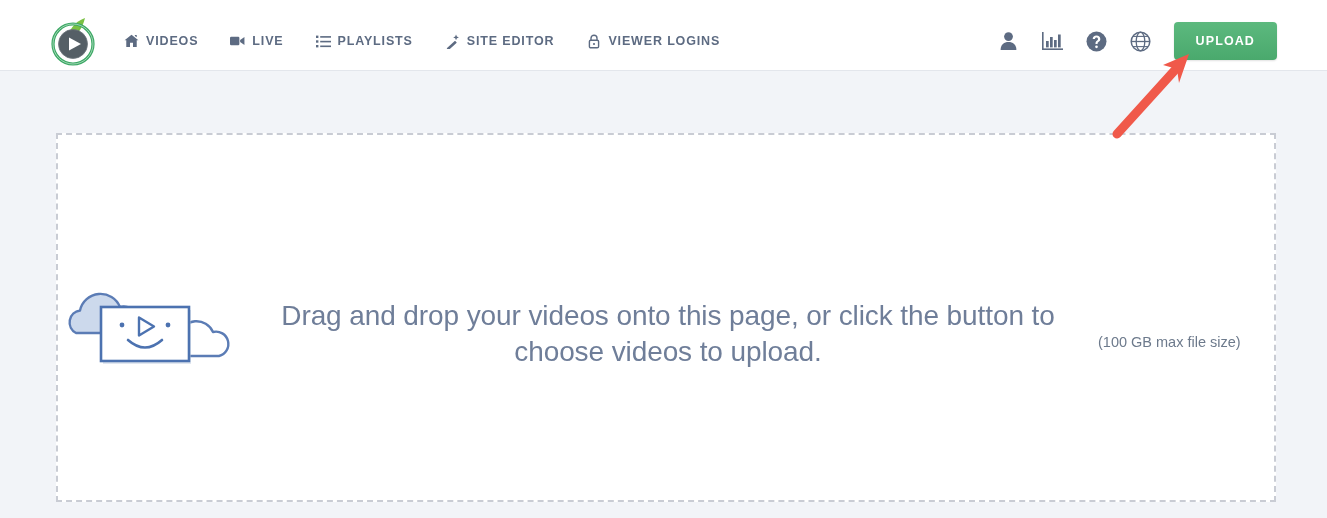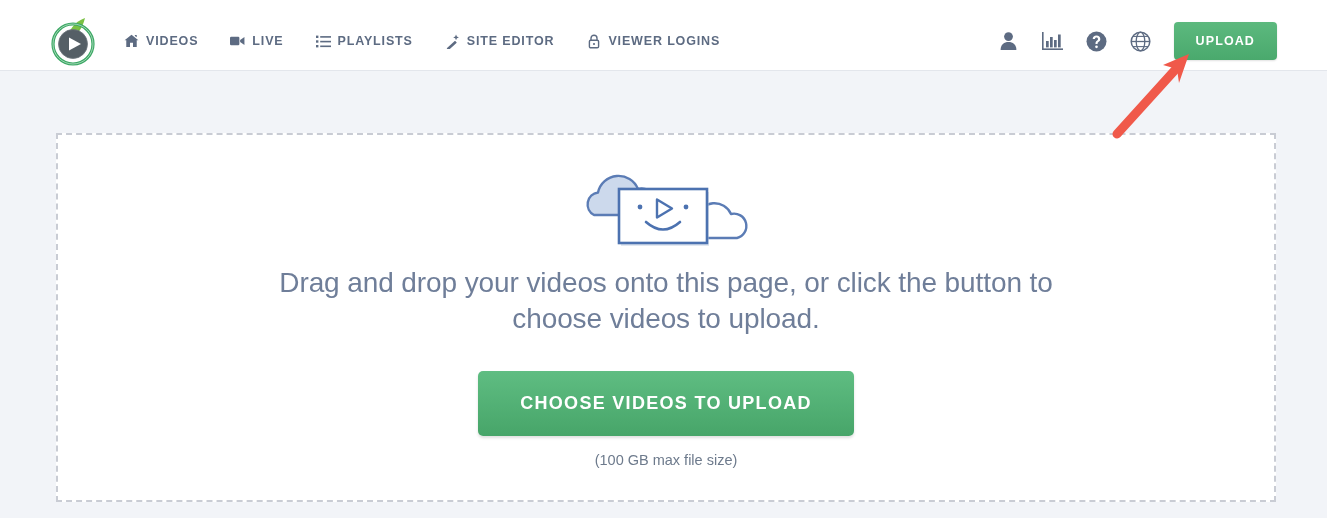--- a/index.html
+++ b/index.html
@@ -113,21 +113,21 @@
 
   .dropzone {
     position: absolute;
     left: 56px;
     top: 62px;
     width: 1220px;
     height: 369px;
     background: #ffffff;
     border: 2px dashed #c9ccd4;
     display: flex;
-    flex-direction: column;
+    flex-direction: row;
     align-items: center;
     justify-content: flex-start;
     padding-top: 32px;
   }
 
   
   .illustration {
     width: 180px;
     height: 80px;
     margin-bottom: 18px;
@@ -321,21 +321,20 @@
         <circle cx="110" cy="40" r="2.4" fill="#4c72b0"></circle>
 
         <path d="M81 32.5 L96 41.5 L81 50.5 Z" fill="none" stroke="#4c72b0" stroke-width="2.4" stroke-linejoin="round"></path>
 
         <path d="M70 55 Q87 70 104 55" fill="none" stroke="#4c72b0" stroke-width="2.6" stroke-linecap="round"></path>
       </svg>
     </div>
 
     <div class="dropzone-text">Drag and drop your videos onto this page, or click the button to choose videos to upload.</div>
 
-    <button class="choose-btn">CHOOSE VIDEOS TO UPLOAD</button>
 
     <div class="max-size-note">(100 GB max file size)</div>
 
   </div>
 </div>
 
 <div class="annotation-arrow">
   <svg width="100" height="90" viewBox="0 0 100 90">
     <path d="M12 82 L70 18" stroke="#f0594a" stroke-width="9" stroke-linecap="round" fill="none"></path>
     <path d="M84 2 L58 13 L72 17 L74 31 Z" fill="#f0594a"></path>

